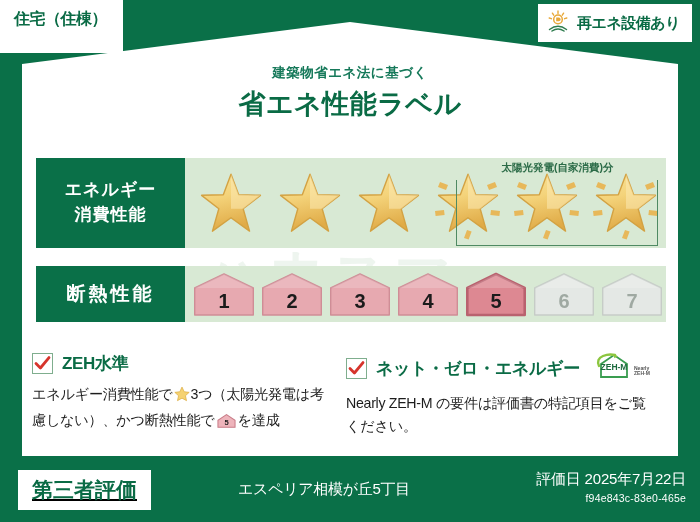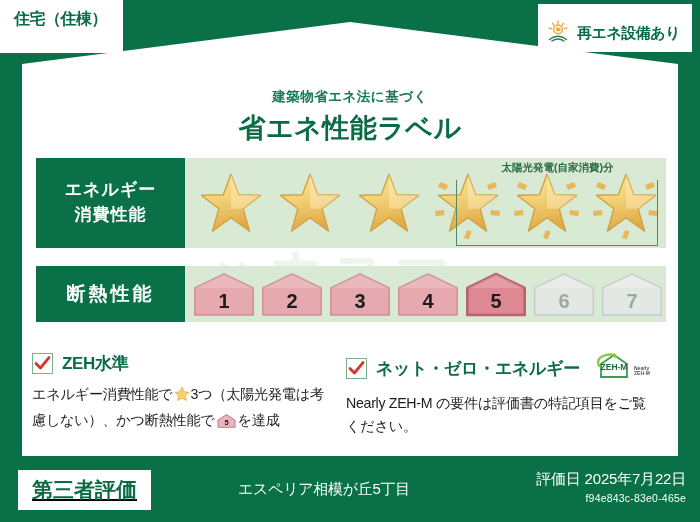--- a/index.html
+++ b/index.html
@@ -31,32 +31,32 @@
   }
   .corner-tag .tag-text {
     font-size: 16px; font-weight: bold; color: #0a6b45;
     letter-spacing: -0.5px; white-space: nowrap;
   }
   
   .renew-badge {
     position: absolute;
     top: 4px; right: 8px;
     background: #ffffff;
-    padding: 16px 12px 6px 8px;
+    padding: 6px 12px 6px 8px;
     display: flex; align-items: center; gap: 7px;
     z-index: 6;
   }
   .renew-badge .badge-text {
     font-size: 15px; font-weight: bold; color: #0a6b45;
     letter-spacing: -0.5px; white-space: nowrap;
   }
   
   .title-block {
     position: absolute; left: 0; right: 0; top: 64px;
-    text-align: center; z-index: 5; margin-top: 24px;
+    text-align: center; z-index: 5;
   }
   .title-sub {
     font-size: 13.5px; font-weight: bold; color: #16795a;
     letter-spacing: 0.5px;
   }
   .title-main {
     font-size: 27px; font-weight: bold; color: #0a6b45;
     letter-spacing: 0.5px; margin-top: 4px;
   }
   

